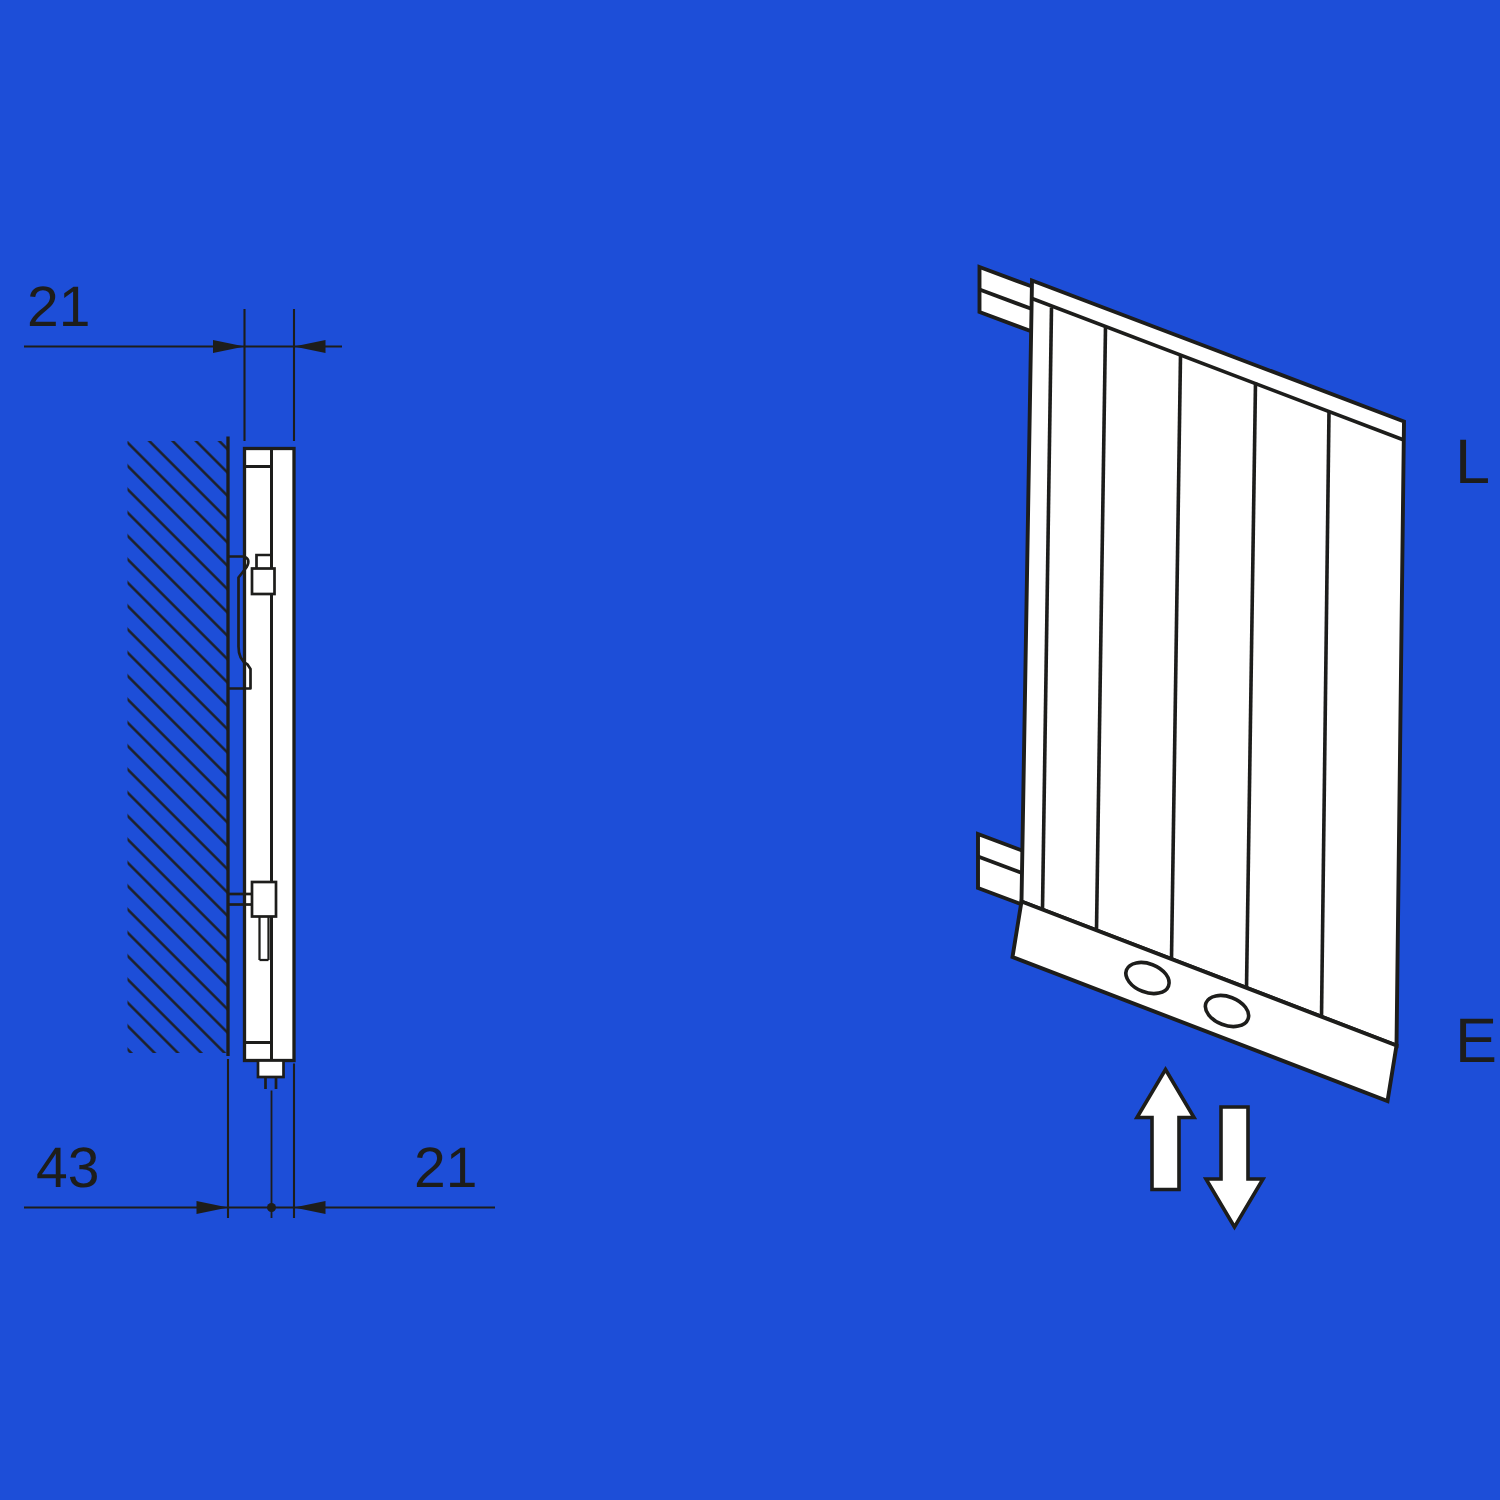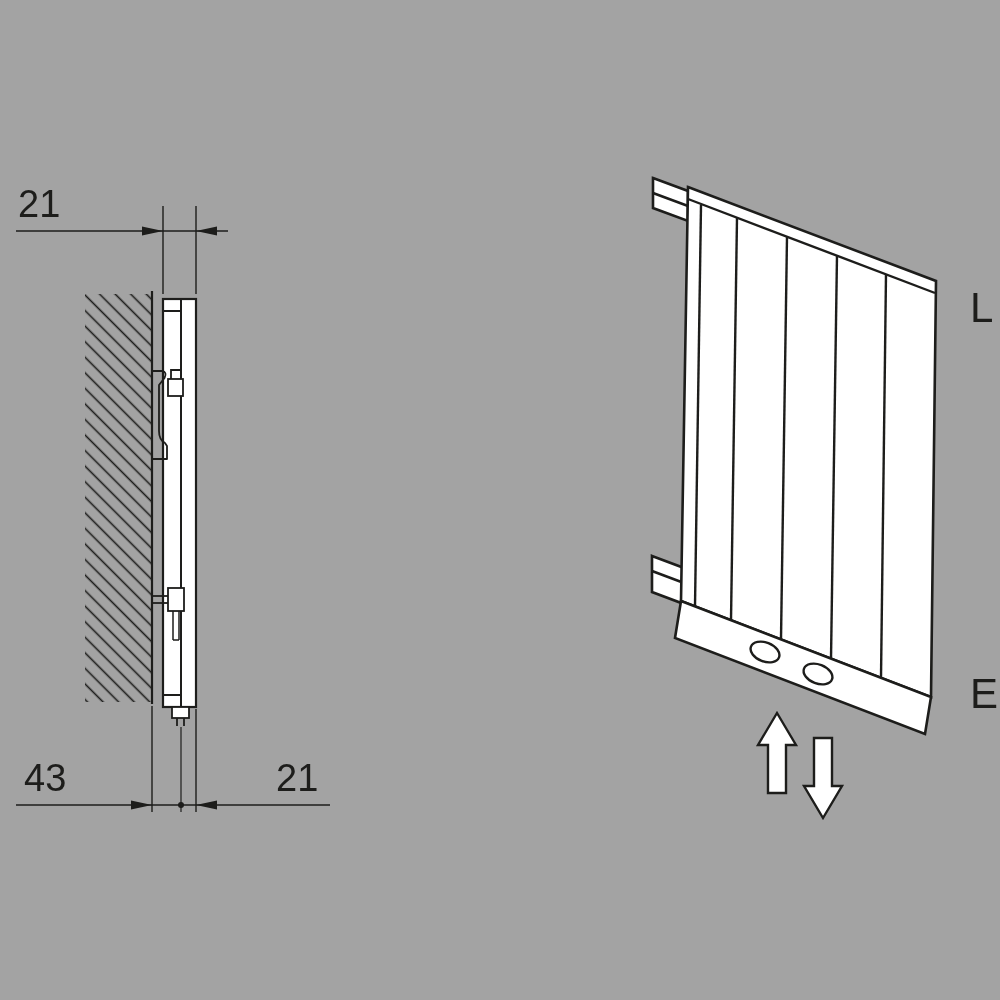--- a/index.html
+++ b/index.html
@@ -4,21 +4,21 @@
 <style>
   html, body {
     margin: 0;
     padding: 0;
     background: #ffffff;
   }
   .canvas {
     position: relative;
     width: 1000px;
     height: 1000px;
-    background: #a3a3a3;
+    background: #1d4ed8;
     overflow: hidden;
   }
   svg { display: block; }
   text {
     font-family: "Liberation Sans", "DejaVu Sans", sans-serif;
     fill: #1d1d1b;
   }
   .dim-text { font-size: 38px; }
   .conn-text { font-size: 42px; }
 </style>

